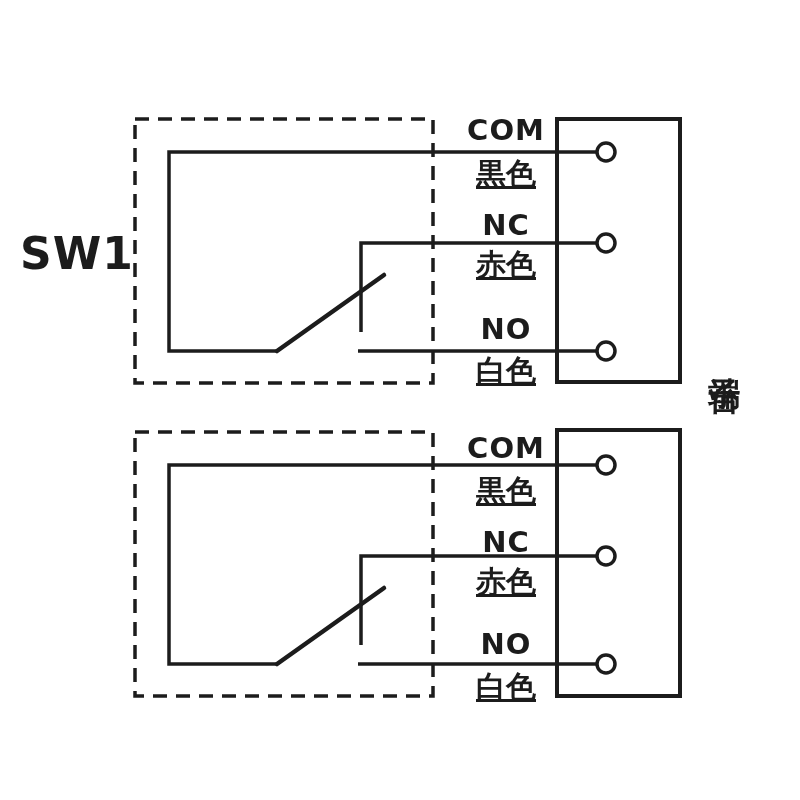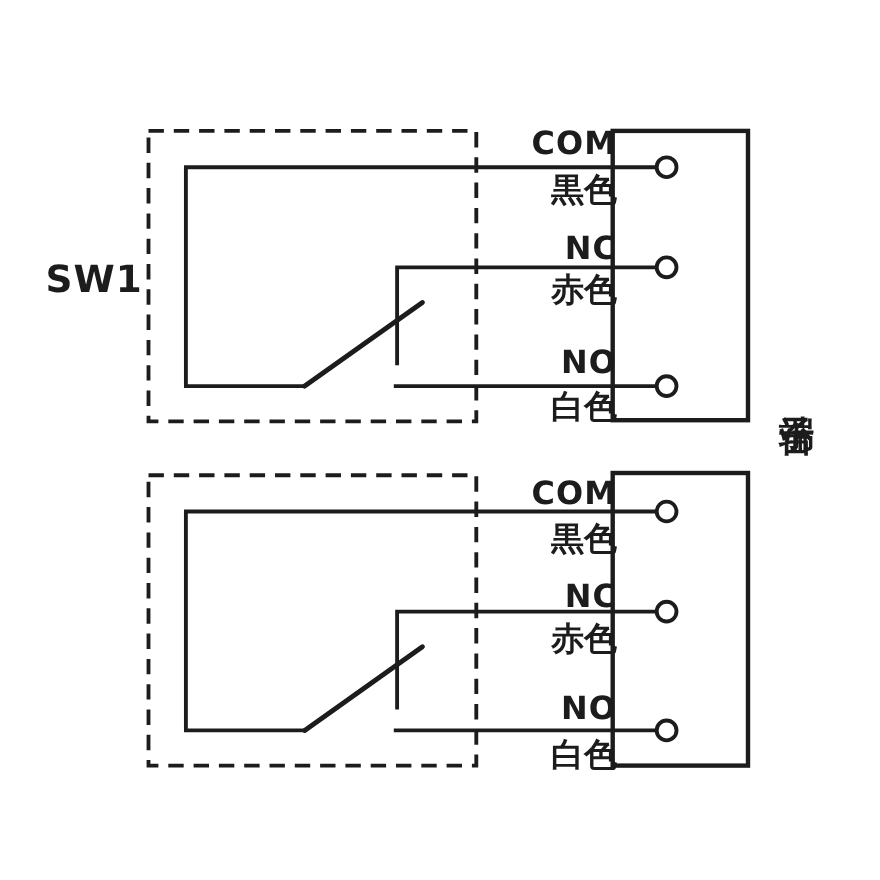--- a/index.html
+++ b/index.html
@@ -12,37 +12,37 @@
     width:800px;height:800px;
     background:var(--bg);
     font-family:"DejaVu Sans","Liberation Sans",sans-serif;
     overflow:hidden;
   }
   #linework{position:absolute;left:0;top:0;}
   .lbl{
     position:absolute;
     color:var(--line);
     font-weight:bold;
-    text-align:right;
+    text-align:center;
     white-space:nowrap;
     user-select:none;
   }
   .sw-label{
     width:110px;left:20px;
-    font-size:34px;line-height:42px;
+    font-size:44px;line-height:42px;
     letter-spacing:1px;
   }
   .sig-label{
     width:110px;left:451px;
     font-size:29px;line-height:32px;
     letter-spacing:1px;
   }
   .color-label{
     width:110px;left:451px;
-    font-size:30px;line-height:33px;
+    font-size:30px;line-height:33px;text-decoration:underline;
   }
   .vertical-label{
     left:697px;top:352px;
     width:46px;height:110px;
     font-size:32px;line-height:36px;
     writing-mode:vertical-rl;
     text-orientation:upright;
     text-align:left;
     letter-spacing:2px;
   }

